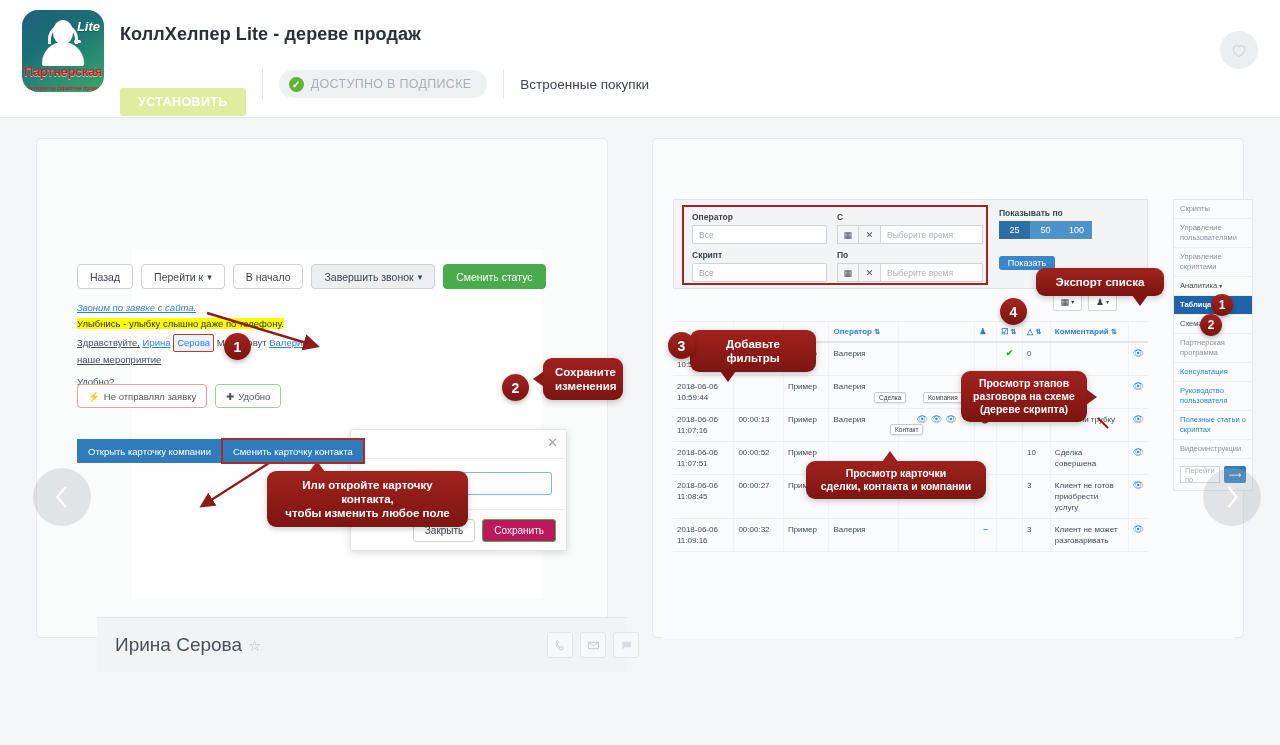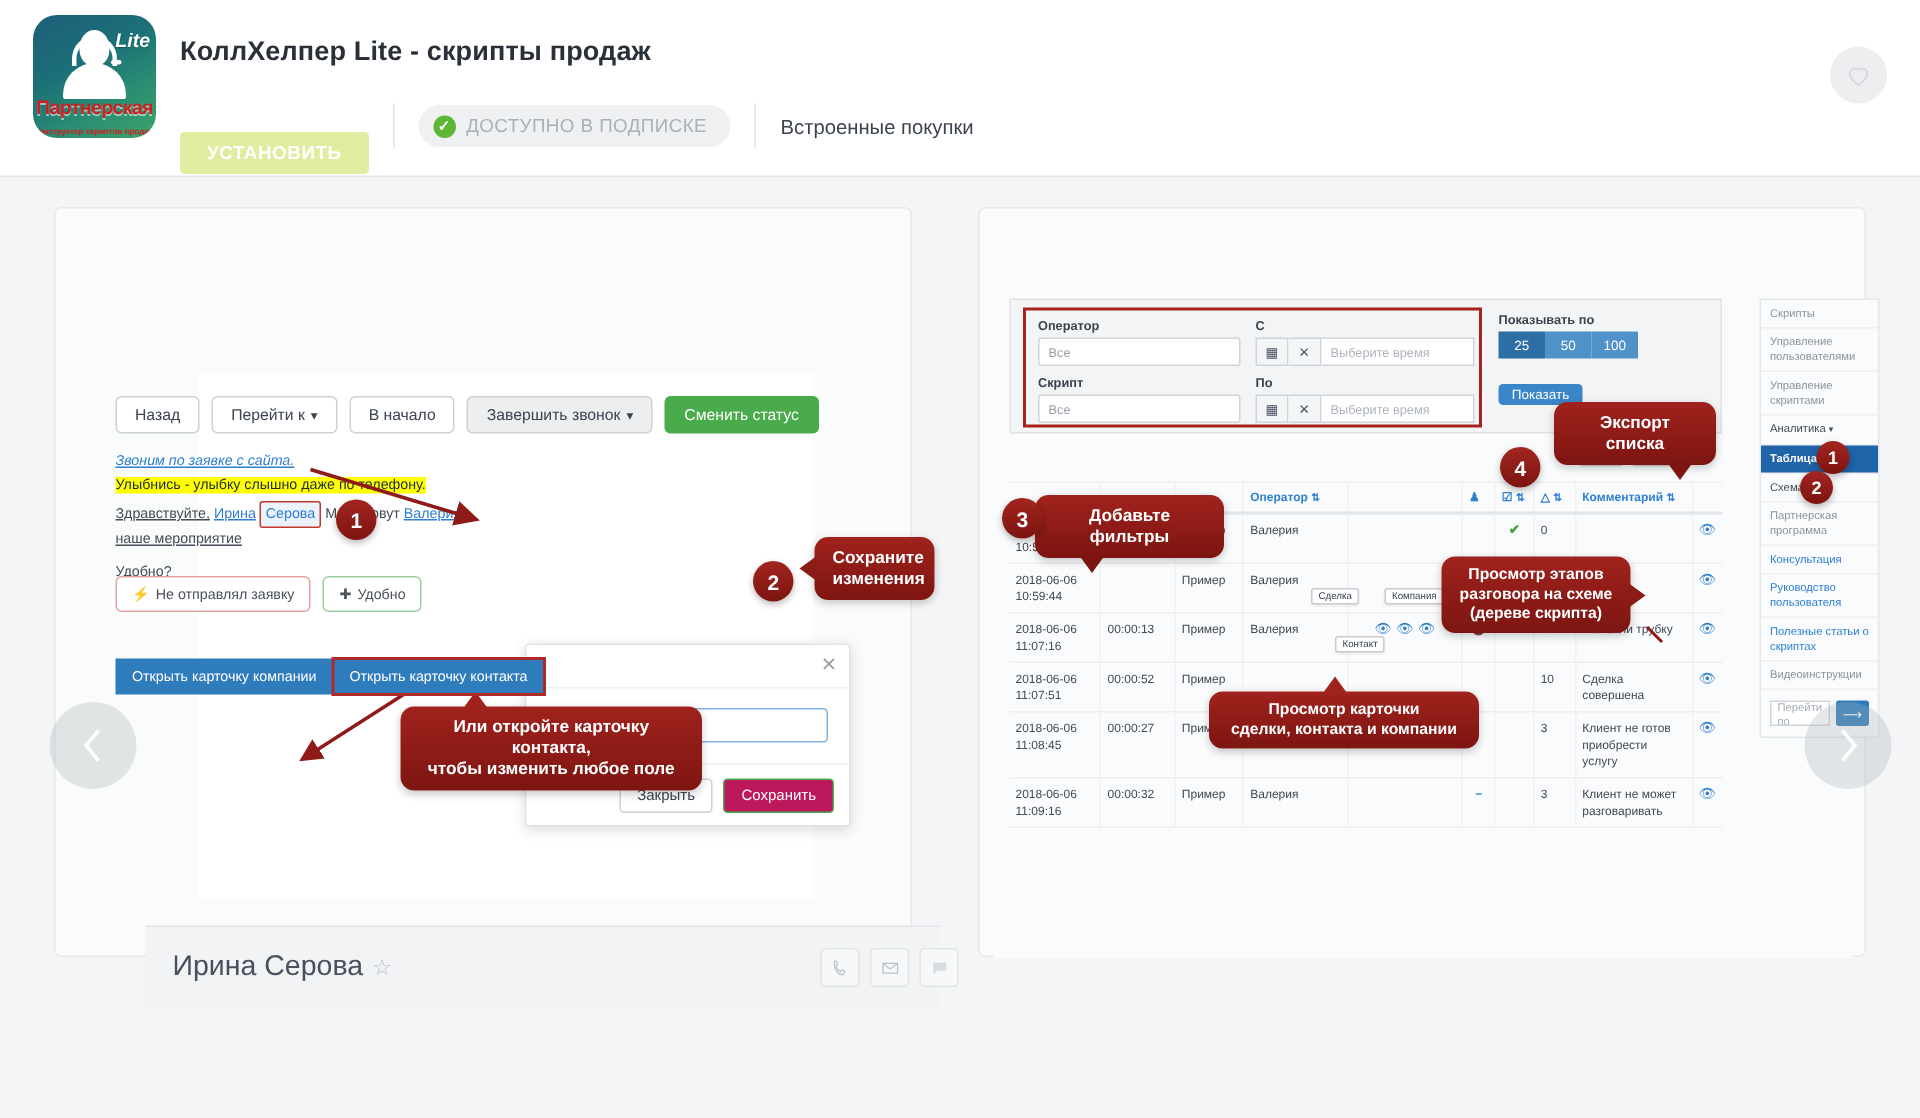--- a/index.html
+++ b/index.html
@@ -314,21 +314,21 @@
       <div class="body"></div>
       <div class="head"></div>
       <div class="band"></div>
       <div class="mic"></div>
     </div>
     <div class="lite">Lite</div>
     <div class="brand">Партнерская</div>
     <div class="sub">конструктор скриптов продаж</div>
   </div>
 
-  <div class="app-title">КоллХелпер Lite - скрипты продаж</div>
+  <div class="app-title">КоллХелпер Lite - дереве продаж</div>
 
   <div class="hdr-row">
     <div class="btn-install">УСТАНОВИТЬ</div>
     <div class="hdr-sep"></div>
     <div class="sub-pill">
       <span class="chk">✓</span>
       <span>ДОСТУПНО В ПОДПИСКЕ</span>
     </div>
     <div class="hdr-sep"></div>
     <div class="inapp">Встроенные покупки</div>
@@ -386,21 +386,21 @@
           <span>Не отправлял заявку</span>
         </div>
       <div class="tag grn">
           <span>✚</span>
           <span>Удобно</span>
         </div>
     </div>
 
     <div class="ls-cardbtns">
       <div class="cbtn">Открыть карточку компании</div>
-      <div class="cbtn sel">Открыть карточку контакта</div>
+      <div class="cbtn sel">Сменить карточку контакта</div>
       <div class="cbtn">Открыть карточку сделки</div>
     </div>
 
     <div class="contact-bar">
       <div class="contact-name">
         <span>Ирина Серова</span><span class="star">☆</span>
       </div>
       <div class="cicons">
         <div class="cico">
           <svg viewBox="0 0 24 24">
@@ -646,21 +646,21 @@
     <div>чтобы изменить любое поле</div>
     <span class="tail tail-up" style="left:42px;"></span>
   </div>
 
   <div class="callout" style="left:690px; top:212px; width:126px;">
     <div>Добавьте фильтры</div>
     <span class="tail tail-down" style="left:30px;"></span>
   </div>
   <div class="badge" style="left:668px; top:214px;">3</div>
 
-  <div class="callout" style="left:1036px; top:150px; width:108px;">
+  <div class="callout" style="left:1036px; top:150px; width:128px;">
     <div>Экспорт списка</div>
     <span class="tail tail-down" style="right:16px;"></span>
   </div>
   <div class="badge" style="left:1000px; top:180px;">4</div>
 
   <div class="callout sm" style="left:961px; top:253px; width:126px;">
     <div>Просмотр этапов</div>
     <div>разговора на схеме</div>
     <div>(дереве скрипта)</div>
     <span class="tail tail-right"></span>

